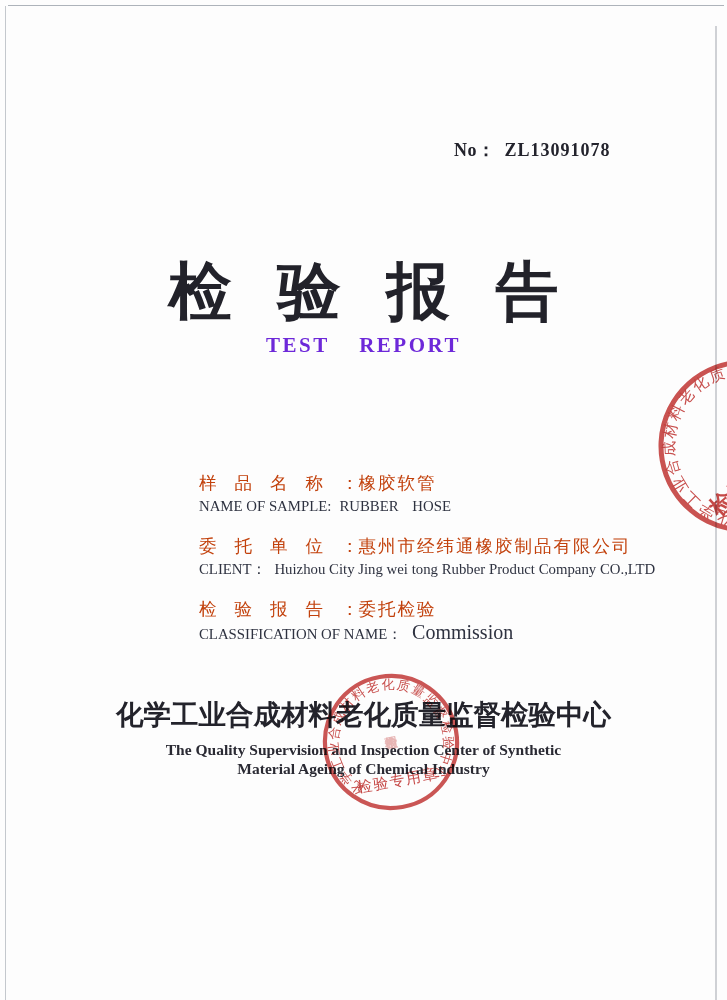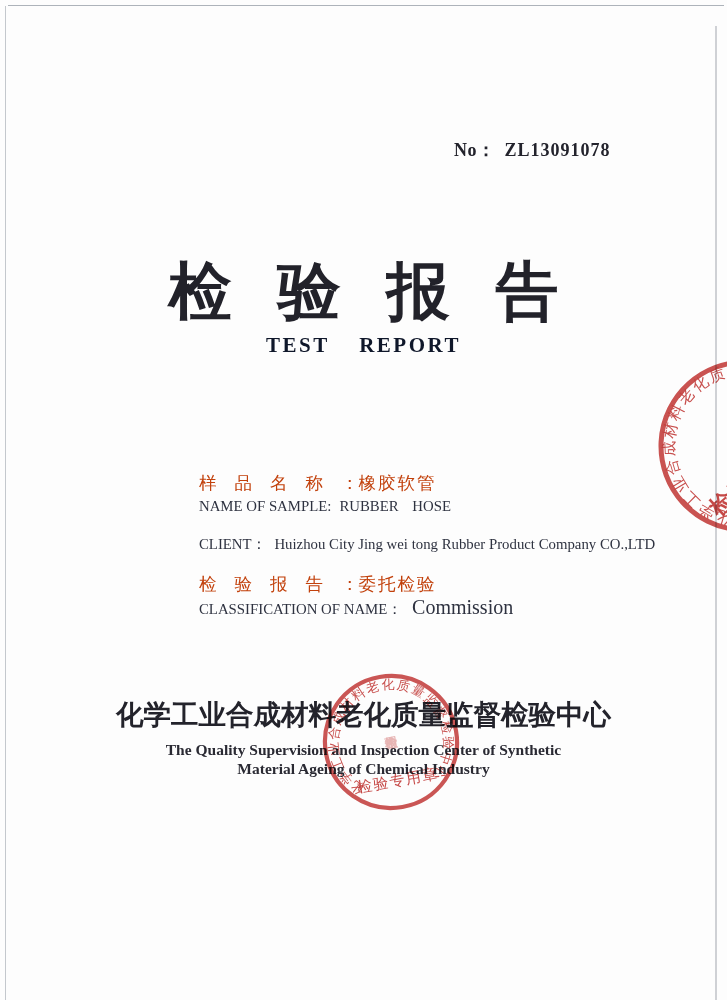--- a/index.html
+++ b/index.html
@@ -31,21 +31,21 @@
     text-align: center;
     font-size: 63px; font-weight: 600;
     letter-spacing: 46px; padding-left: 46px;
     color: #22222a; white-space: nowrap;
   }
   .title-en {
     position: absolute; left: 0; right: 0; top: 333px;
     text-align: center;
     font-size: 21px; font-weight: bold;
     letter-spacing: 2.5px; word-spacing: 22px;
-    color: #0f172a;
+    color: #6d28d9;
   }
 
   .fields { position: absolute; left: 199px; top: 471px; width: 470px; }
   .field-row { margin-bottom: 17px; }
   .cn-line { font-size: 17.5px; line-height: 25px; color: #c2410c; white-space: nowrap; }
   .cn-label { letter-spacing: 18px; }
   .cn-colon { margin-left: 0; }
   .cn-value { letter-spacing: 2px; }
   .en-line { font-size: 14.8px; line-height: 21px; color: #2e3240; white-space: nowrap; }
   .en-value { margin-left: 8px; }
@@ -87,20 +87,23 @@
     <div class="field-row">
       <div class="cn-line">
         <span class="cn-label">样品名称</span><span class="cn-colon">：</span><span class="cn-value">橡胶软管</span>
       </div>
       <div class="en-line">
         <span>NAME OF SAMPLE:</span><span class="en-value en-value-wide">RUBBER HOSE</span>
       </div>
     </div>
 
     <div class="field-row">
+      <div class="cn-line">
+        <span class="cn-label">委托单位</span><span class="cn-colon">：</span><span class="cn-value">惠州市经纬通橡胶制品有限公司</span>
+      </div>
       <div class="en-line">
         <span>CLIENT：</span><span class="en-value">Huizhou City Jing wei tong Rubber Product Company CO.,LTD</span>
       </div>
     </div>
 
     <div class="field-row">
       <div class="cn-line">
         <span class="cn-label">检验报告</span><span class="cn-colon">：</span><span class="cn-value">委托检验</span>
       </div>
       <div class="en-line">

